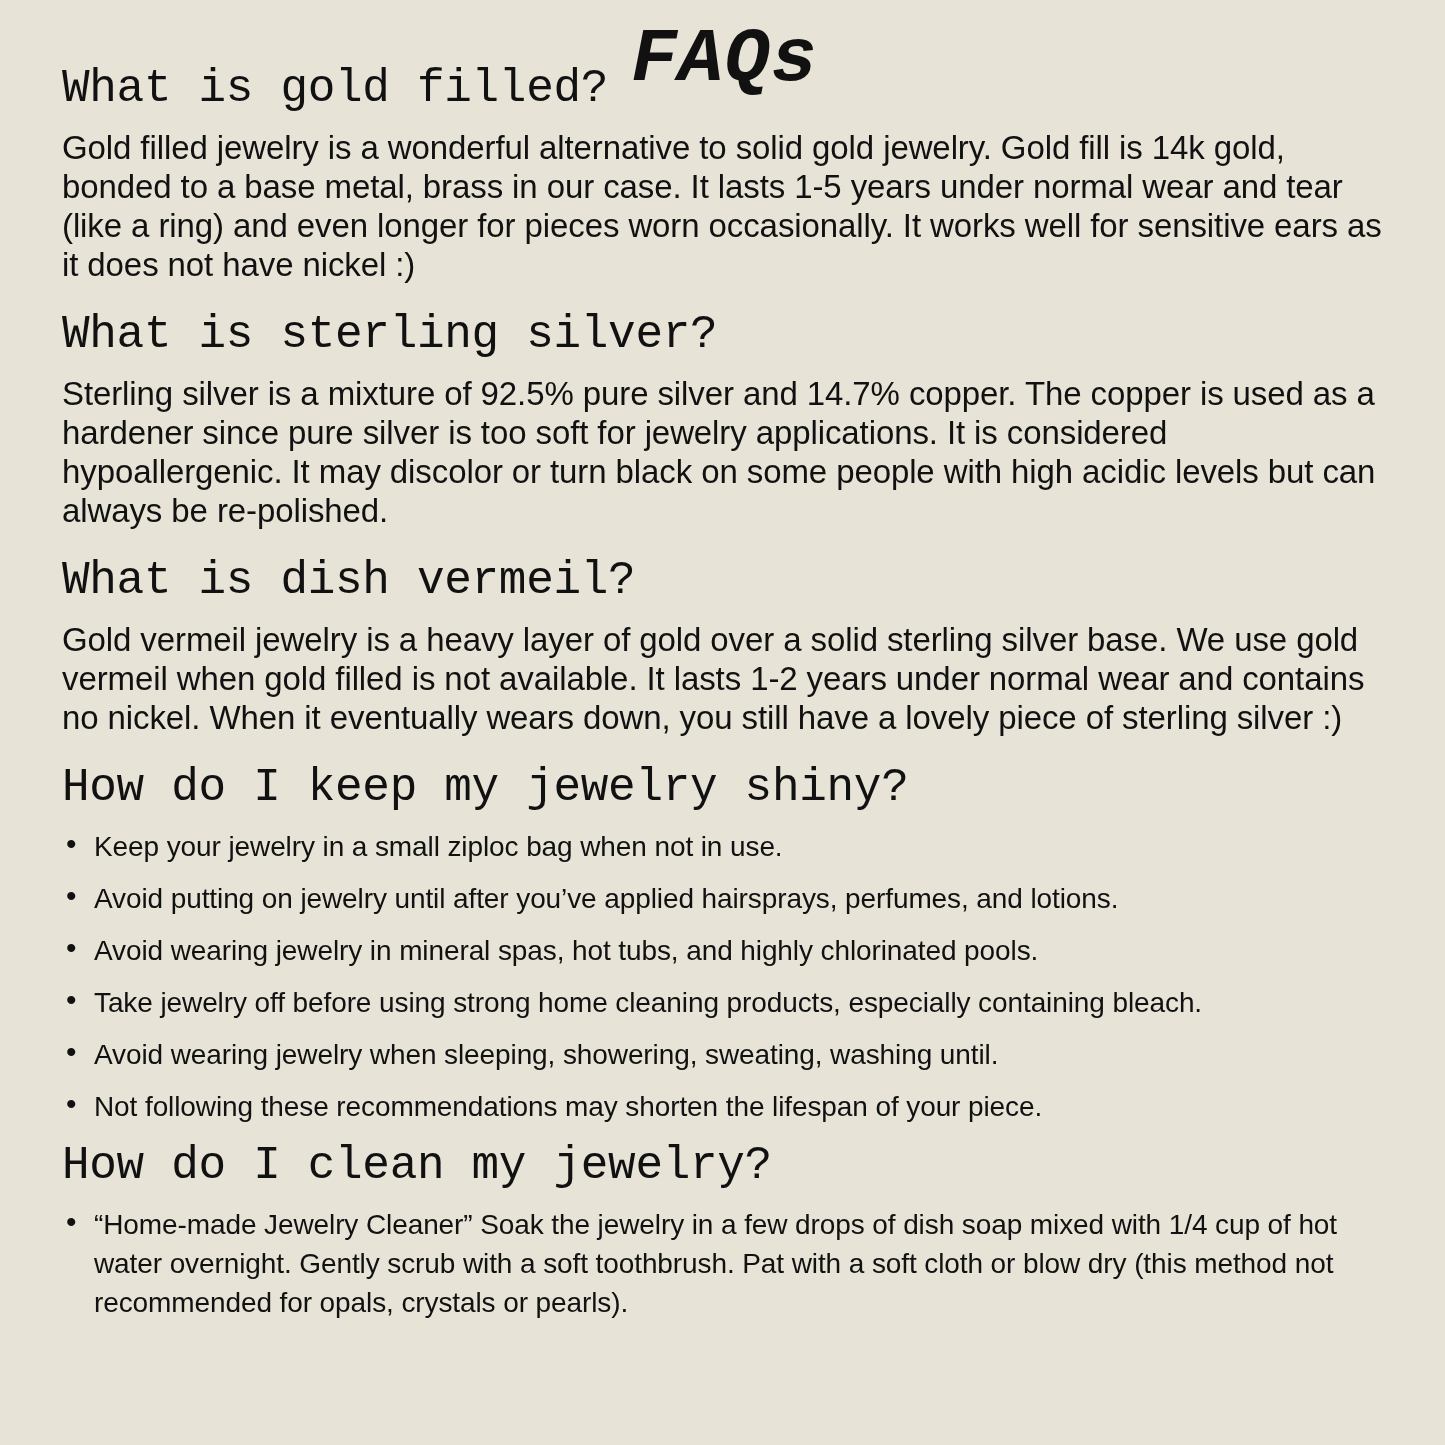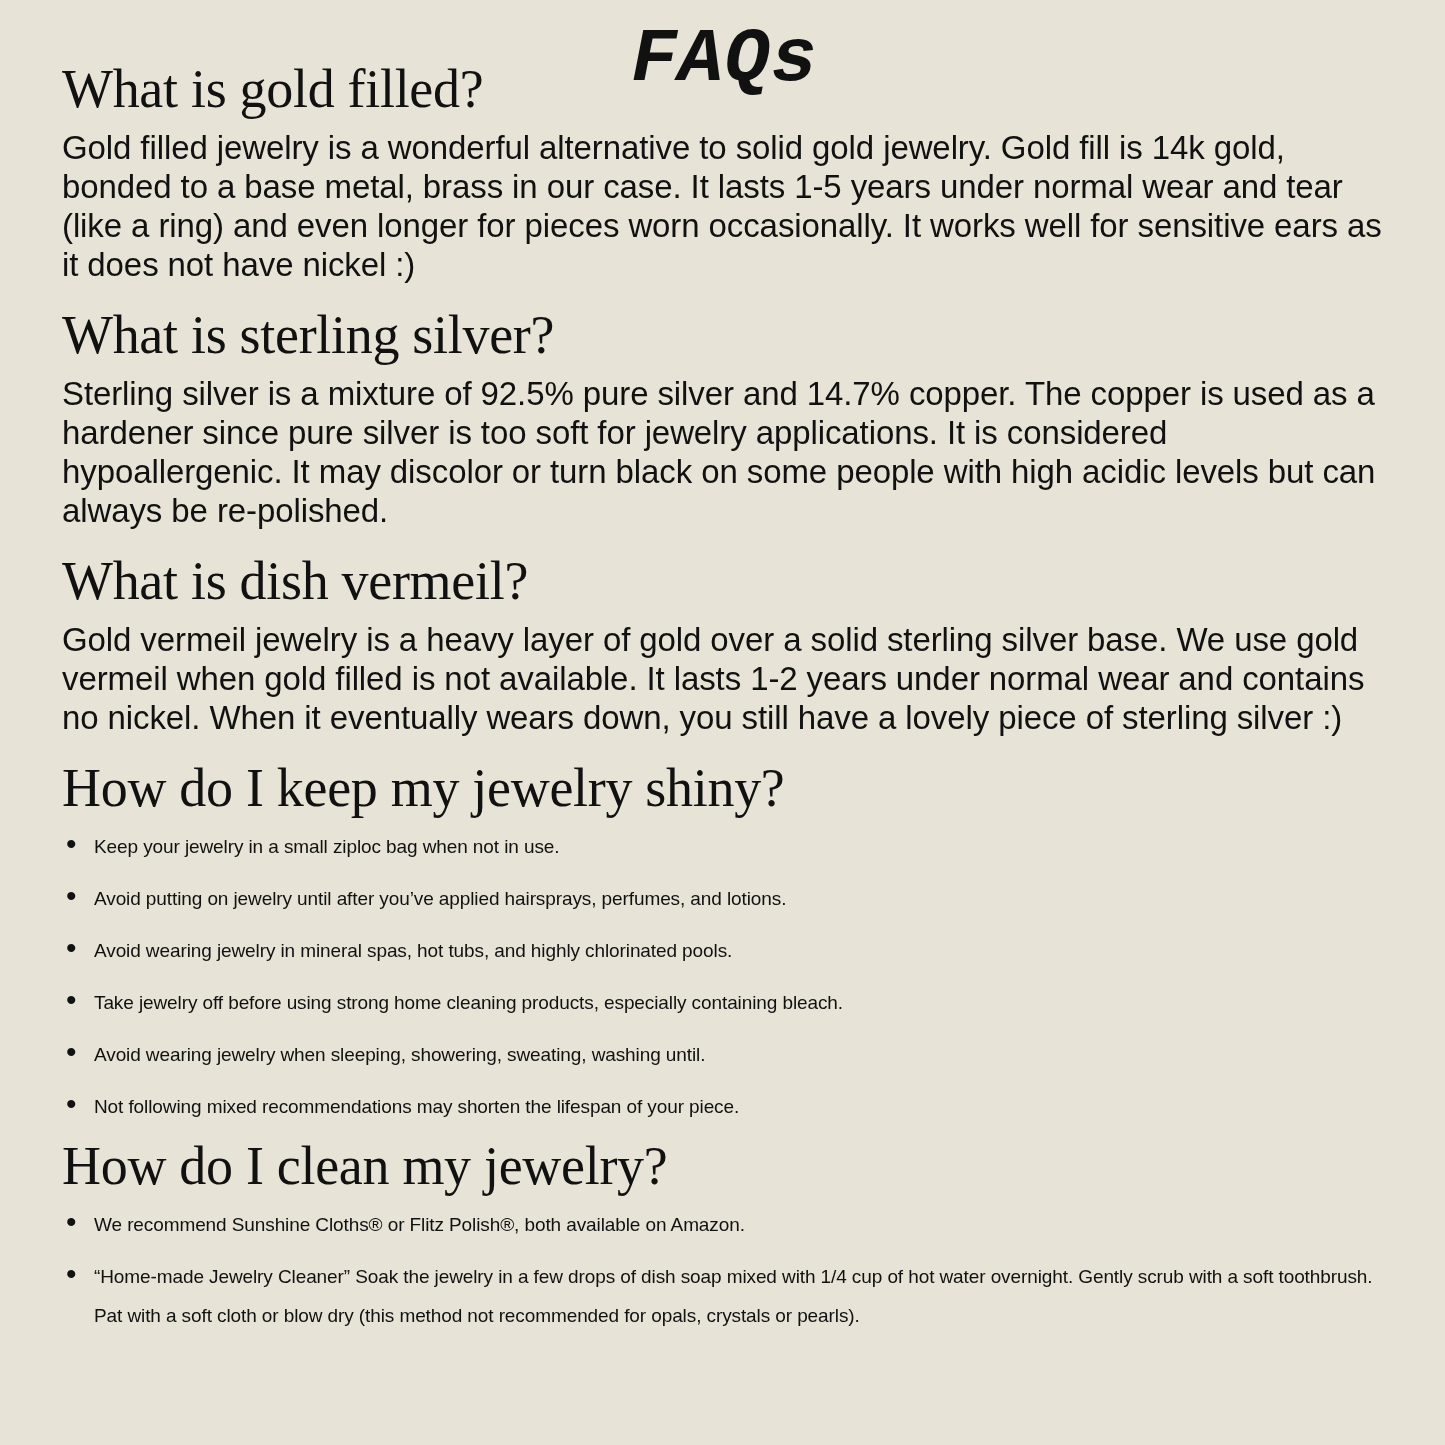--- a/index.html
+++ b/index.html
@@ -25,23 +25,23 @@
     font-family: Liberation Mono, monospace;
     font-style: italic;
     font-weight: 700;
     font-size: 76px;
     line-height: 84px;
     text-align: center;
     letter-spacing: 1px;
     margin: 0 0 4px 0;
   }
   h2.q {
-    font-family: Liberation Serif, serif;
+    font-family: Liberation Mono, monospace;
     font-weight: 400;
-    font-size: 54px;
+    font-size: 46px;
     line-height: 54px;
     margin: 0 0 12px 0;
     letter-spacing: -0.3px;
   }
   h2.q.tight {
     margin-top: -44px;
   }
   p.a {
     font-size: 33px;
     line-height: 39px;
@@ -52,21 +52,21 @@
     margin-bottom: 6px;
   }
   ul.bullets {
     list-style: none;
     margin: 0 0 10px 0;
     padding: 0;
   }
   ul.bullets li {
     position: relative;
     padding-left: 32px;
-    font-size: 19px;
+    font-size: 28px;
     line-height: 39px;
     margin-bottom: 13px;
     letter-spacing: -0.1px;
   }
   ul.bullets li::before {
     content: "\2022";
     position: absolute;
     left: 4px;
     top: -3px;
     font-size: 30px;
@@ -99,25 +99,24 @@
   </div>
 
   <div class="section">
     <h2 class="q">How do I keep my jewelry shiny?</h2>
     <ul class="bullets">
       <li>Keep your jewelry in a small ziploc bag when not in use.</li>
       <li>Avoid putting on jewelry until after you’ve applied hairsprays, perfumes, and lotions.</li>
       <li>Avoid wearing jewelry in mineral spas, hot tubs, and highly chlorinated pools.</li>
       <li>Take jewelry off before using strong home cleaning products, especially containing bleach.</li>
       <li>Avoid wearing jewelry when sleeping, showering, sweating, washing until.</li>
-      <li>Not following mixed recommendations may shorten the lifespan of your piece.</li>
+      <li>Not following these recommendations may shorten the lifespan of your piece.</li>
     </ul>
   </div>
 
   <div class="section">
     <h2 class="q">How do I clean my jewelry?</h2>
     <ul class="bullets">
-      <li>We recommend Sunshine Cloths® or Flitz Polish®, both available on Amazon.</li>
       <li class="multi">“Home-made Jewelry Cleaner”  Soak the jewelry in a few drops of dish soap mixed with 1/4 cup of hot water overnight. Gently scrub with a soft toothbrush. Pat with a soft cloth or blow dry (this method not recommended for opals, crystals or pearls).</li>
     </ul>
   </div>
 
 </div>
 
 </body></html>

